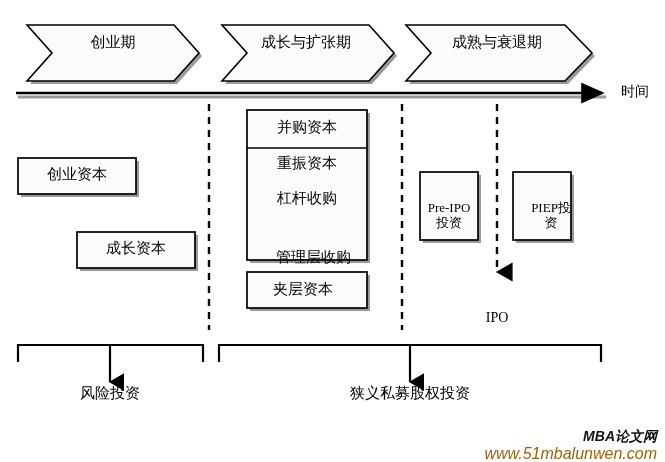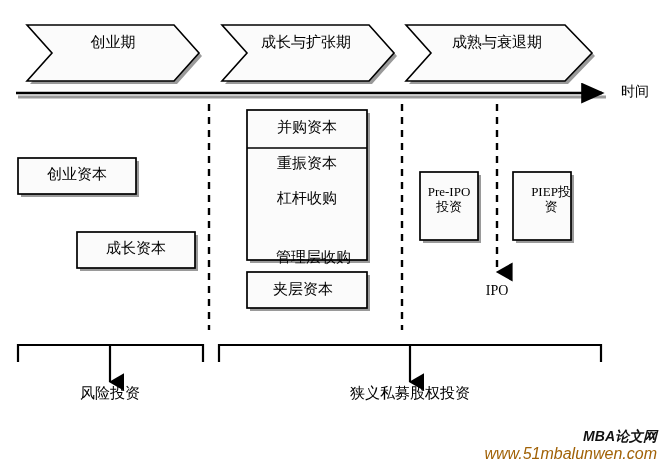--- a/index.html
+++ b/index.html
@@ -37,26 +37,28 @@
     font-size: 15px;
   }
   .axis-label {
     font-size: 14px;
   }
   .box-label {
     font-size: 15px;
   }
   .box-label-sm {
     font-size: 13px;
+    margin-top: 16px;
   }
   .bracket-label {
     font-size: 15px;
   }
   .ipo-label {
     font-size: 14px;
+    margin-top: 27px;
   }
   .caption {
     position: absolute;
     left: 0;
     width: 665px;
     text-align: center;
     font-size: 15px;
     font-family: "Liberation Serif", "DejaVu Serif", serif;
   }
   .watermark {

